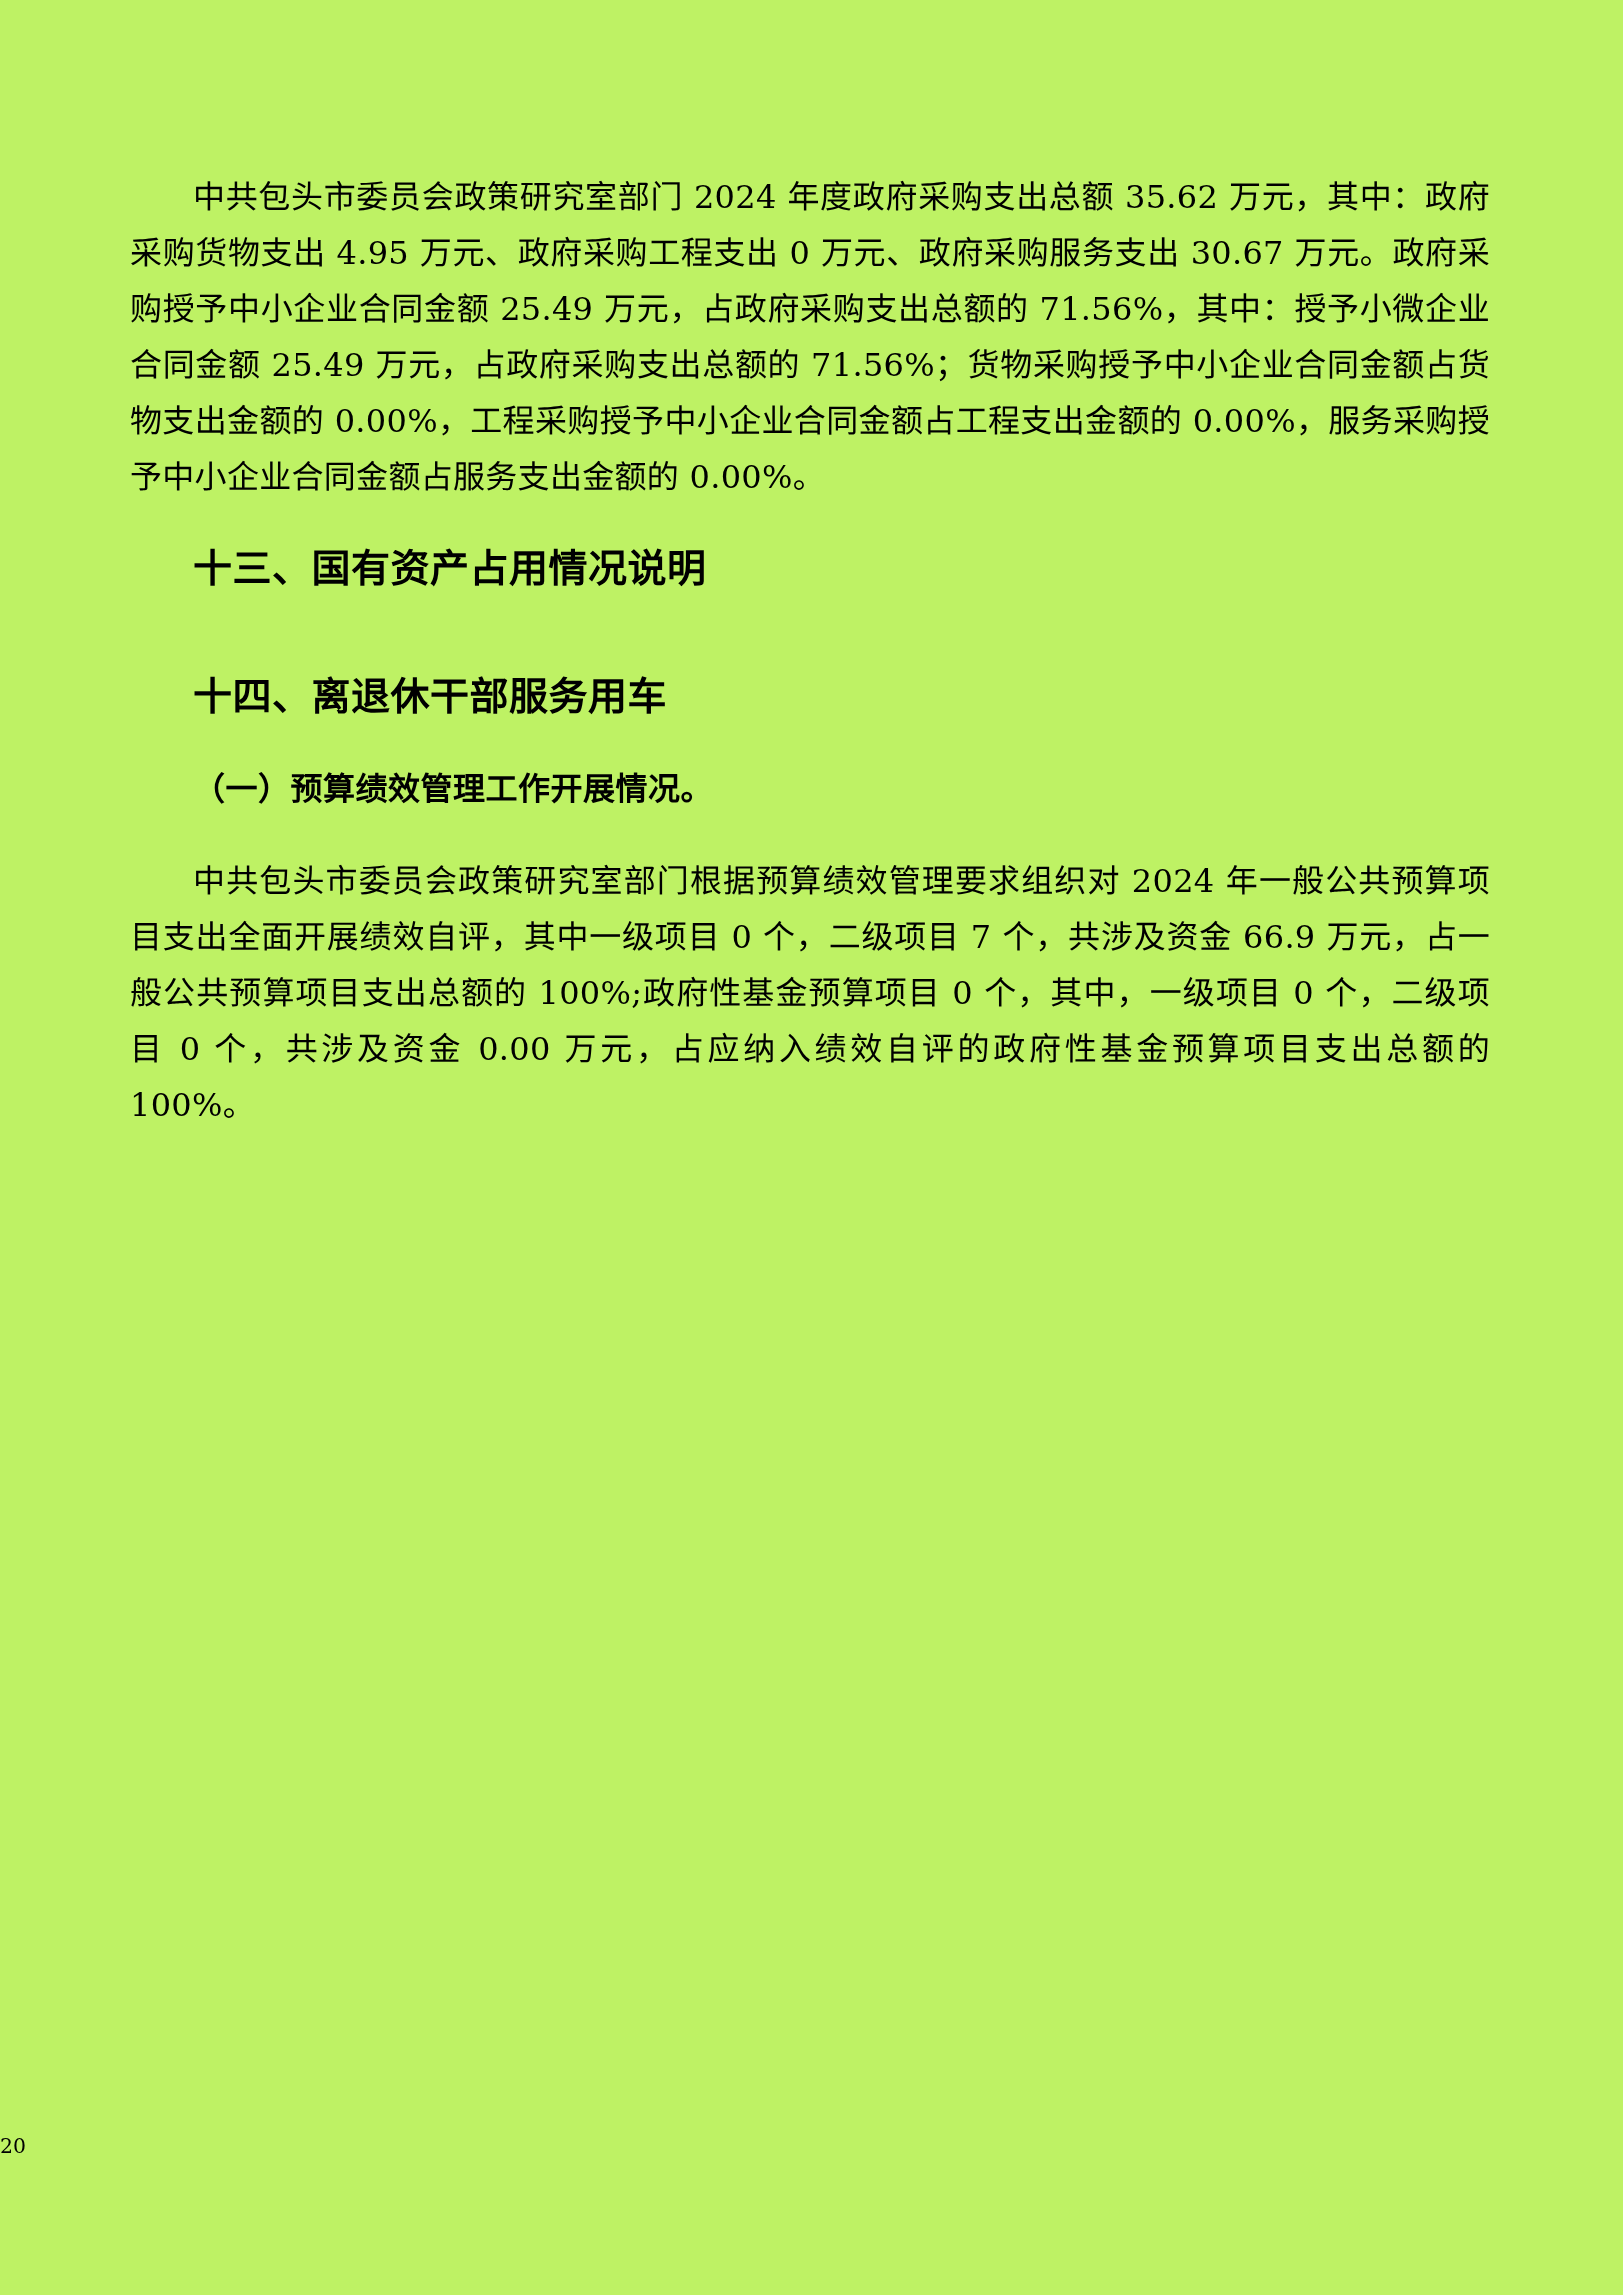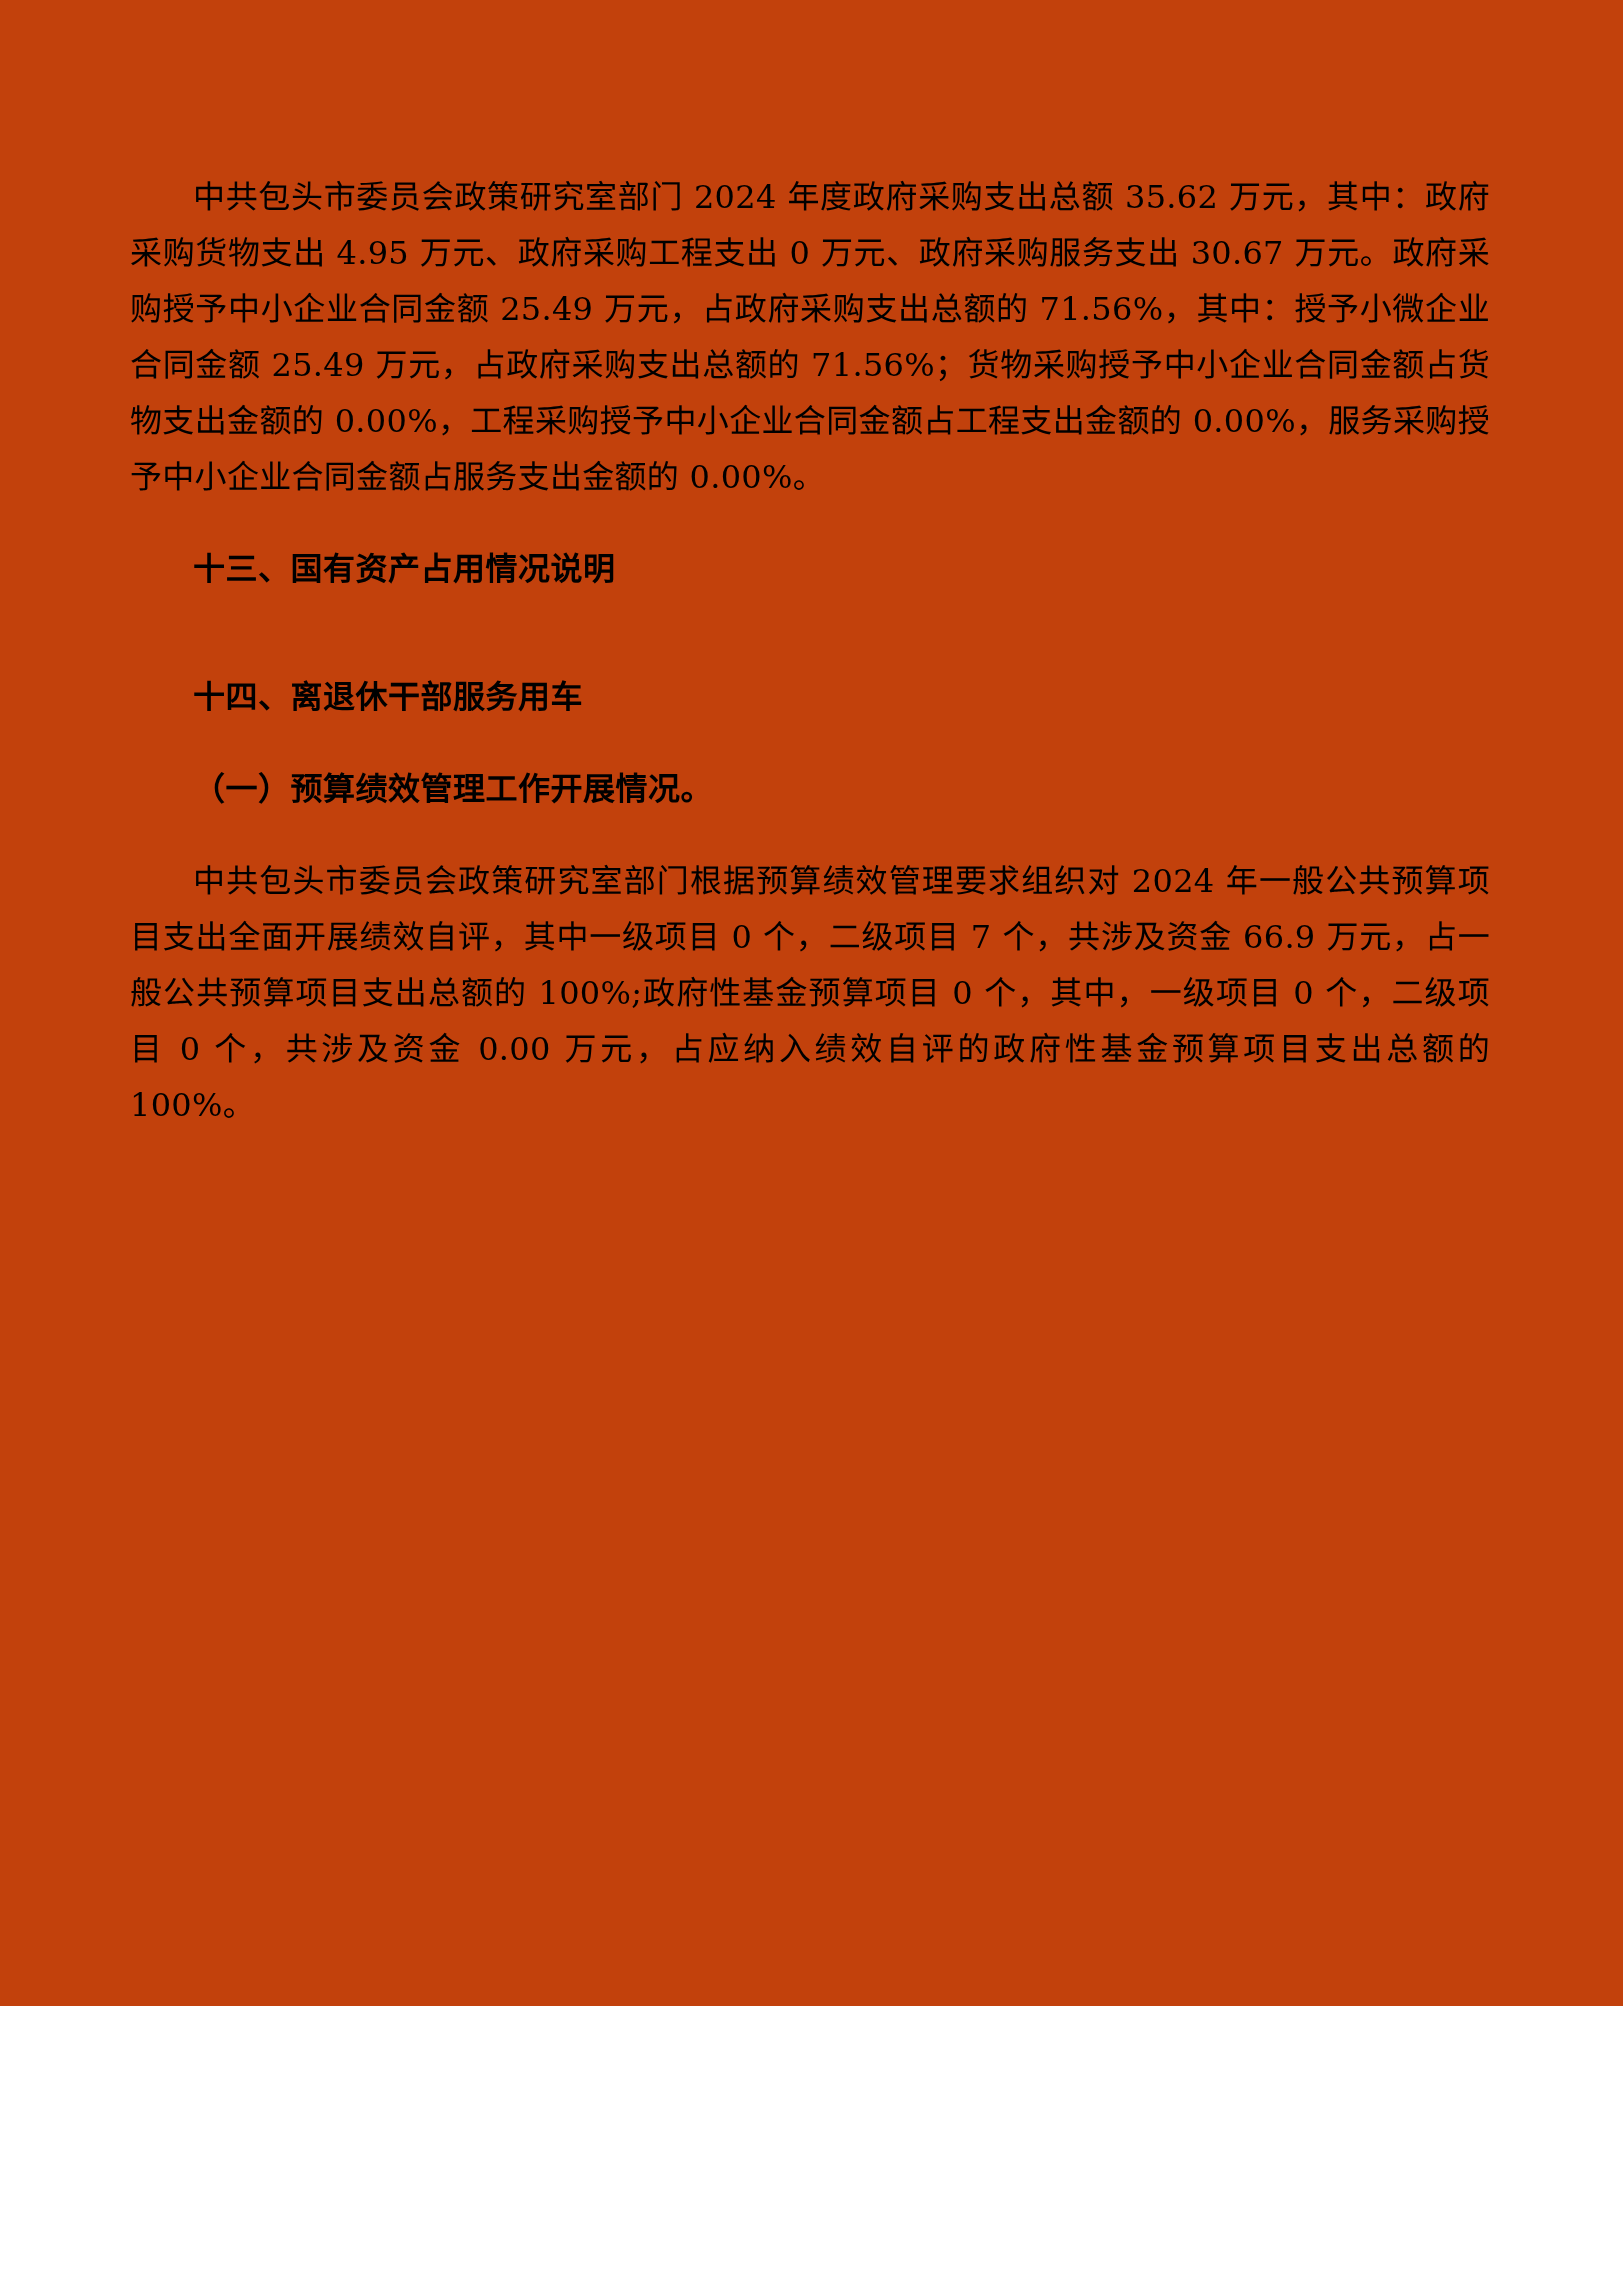--- a/index.html
+++ b/index.html
@@ -2,23 +2,23 @@
 <html lang="zh-CN" style="font-size:8.2px"><head>
 <meta charset="utf-8">
 <style>
   html, body {
     margin: 0;
     padding: 0;
     background: #ffffff;
   }
   .page {
     width: 1623px;
-    height: 2006px;
+    height: 2295px;
     position: relative;
-    background: #c2410c;
+    background: #bef264;
     box-sizing: border-box;
     font-family: "DejaVu Serif", "Liberation Serif", serif;
     color: #000000;
     overflow: hidden;
   }
   .content {
     position: absolute;
     left: 130px;
     top: 169px;
     width: 1360px;
@@ -31,21 +31,21 @@
     text-justify: inter-ideograph;
     text-indent: 63px;
     letter-spacing: 0.3px;
     font-family: "DejaVu Serif", "Liberation Serif", serif;
   }
   p.body-para.last-line-left {
     text-align-last: left;
   }
   h2.section-heading {
     margin: 0;
-    font-size: 32px;
+    font-size: 39px;
     line-height: 56px;
     font-weight: bold;
     text-indent: 63px;
     font-family: "Liberation Sans", sans-serif;
     letter-spacing: 0.5px;
   }
   h3.sub-heading {
     margin: 0;
     font-size: 32px;
     line-height: 56px;

